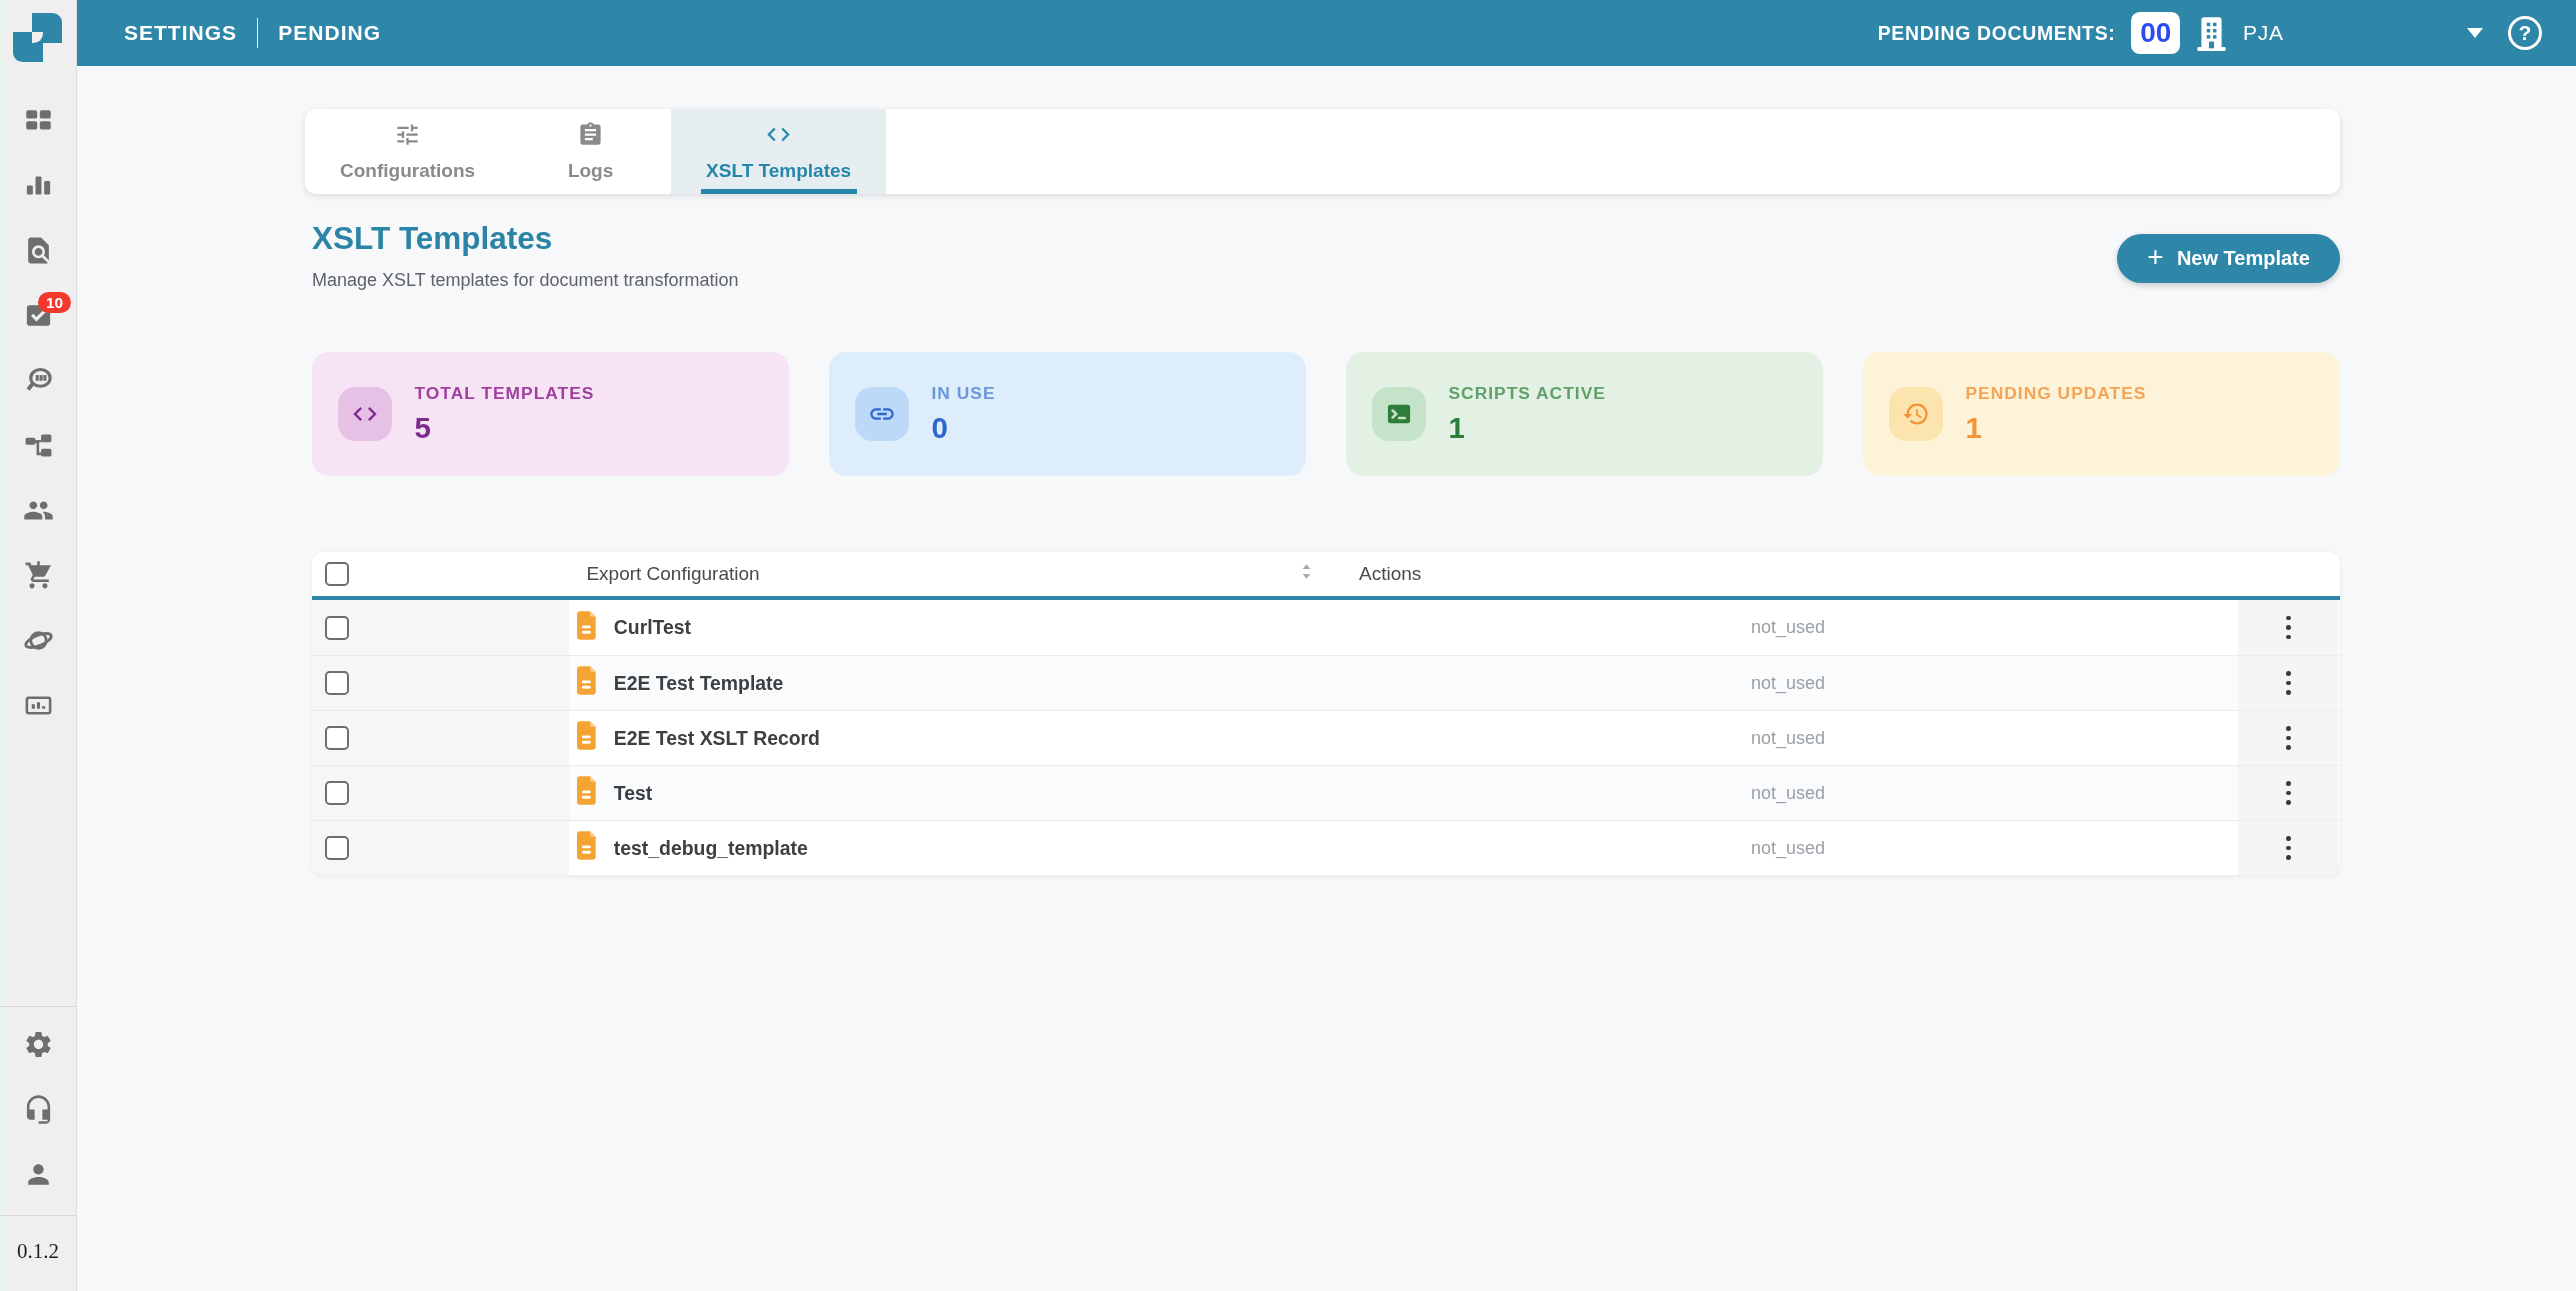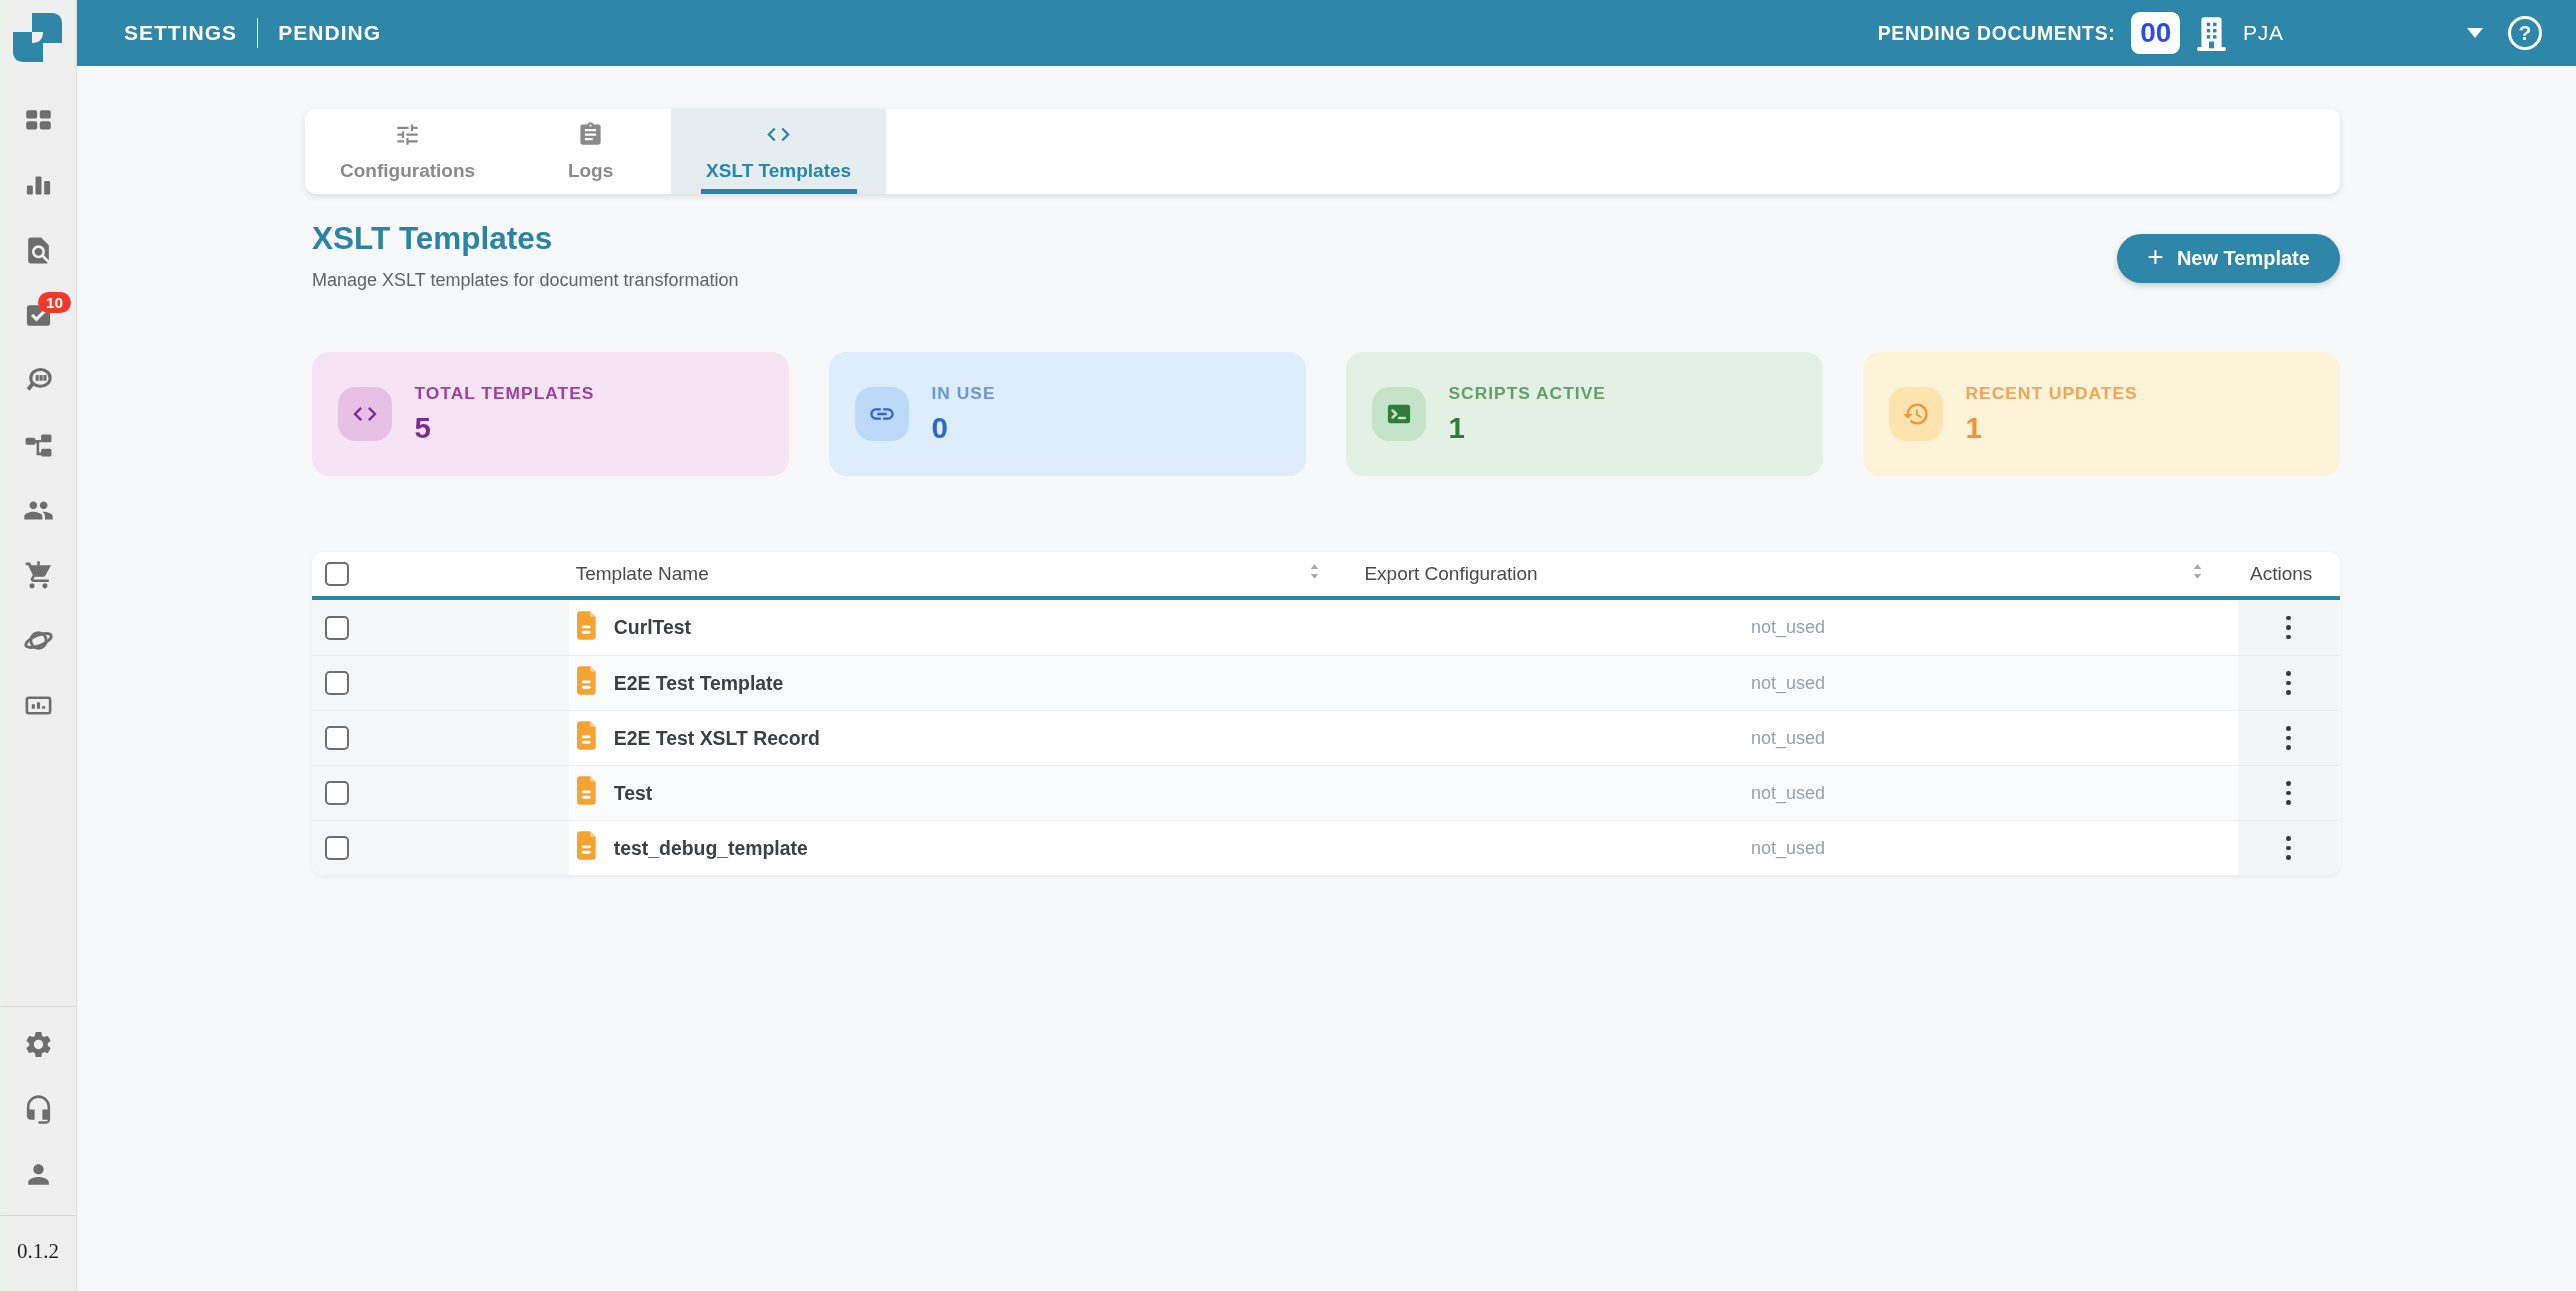--- a/index.html
+++ b/index.html
@@ -323,38 +323,31 @@
       <div class="stat-value">1</div>
     </div>
   </div>
   <div class="stat amber">
     <div class="stat-iconbox">
         <svg viewBox="0 0 24 24" fill="currentColor">
           <path d="M13 3c-4.97 0-9 4.03-9 9H1l3.89 3.89.07.14L9 12H6c0-3.87 3.13-7 7-7s7 3.13 7 7-3.13 7-7 7c-1.93 0-3.68-.79-4.94-2.06l-1.42 1.42C8.27 19.99 10.51 21 13 21c4.97 0 9-4.03 9-9s-4.03-9-9-9zm-1 5v5l4.28 2.54.72-1.21-3.5-2.08V8H12z"></path>
         </svg>
       </div>
     <div>
-      <div class="stat-label">RECENT UPDATES</div>
+      <div class="stat-label">PENDING UPDATES</div>
       <div class="stat-value">1</div>
     </div>
   </div>
 </div>
 
 <div class="table-card">
   <div class="thead">
     <div class="th th-check">
         <span class="cb"></span>
       </div>
-    <div class="th th-name">
-      <span>Template Name</span>
-      <span class="sort"><svg viewBox="0 0 24 24" fill="currentColor">
-            <path d="M12 4.5l4 5H8z"></path>
-            <path d="M12 19.5l-4-5h8z"></path>
-          </svg></span>
-    </div>
     <div class="th th-export">
       <span>Export Configuration</span>
       <span class="sort"><svg viewBox="0 0 24 24" fill="currentColor">
             <path d="M12 4.5l4 5H8z"></path>
             <path d="M12 19.5l-4-5h8z"></path>
           </svg></span>
     </div>
     <div class="th th-actions">
         <span>Actions</span>
       </div>

